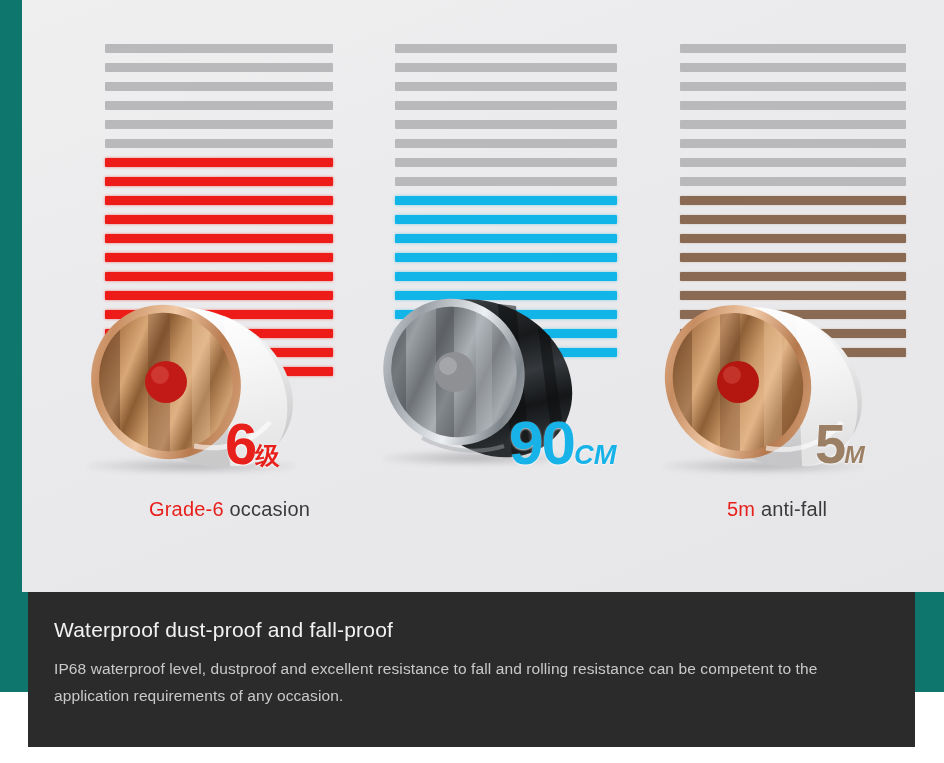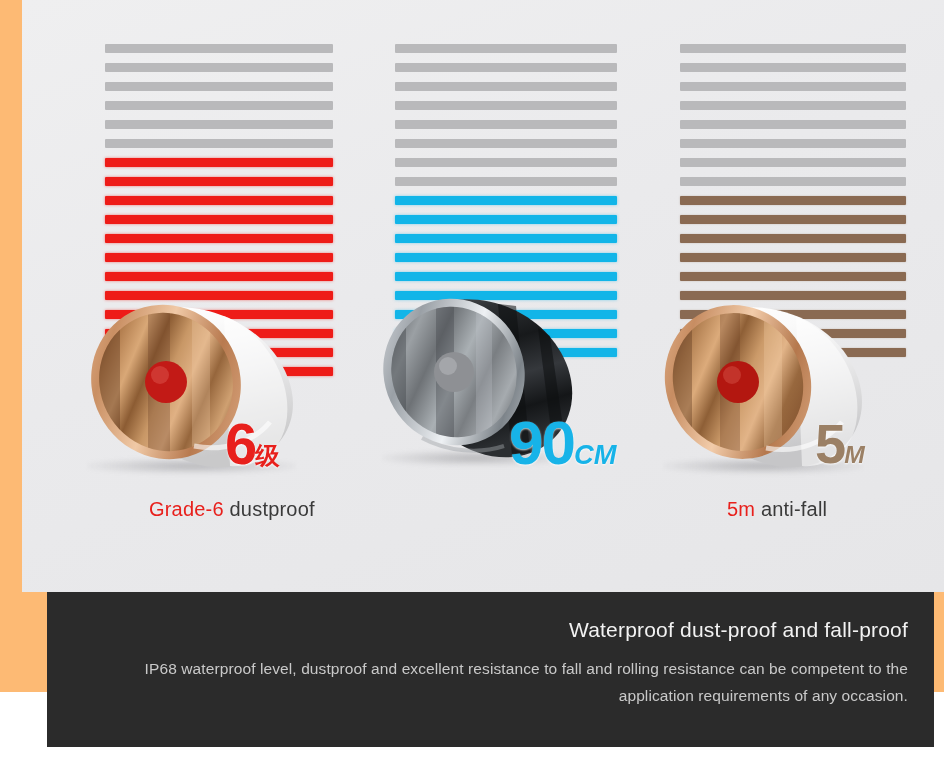--- a/index.html
+++ b/index.html
@@ -10,22 +10,21 @@
     height: 763px;
     background: #ffffff;
     font-family: "Liberation Sans", sans-serif;
     overflow: hidden;
   }
 
   #page {
     position: relative;
     width: 944px;
     height: 692px;
-    background: #fdba74;
-    text-align: right;
+    background: #0f766e;
   }
 
   
   .content-panel {
     position: absolute;
     left: 22px;
     top: 0;
     width: 922px;
     height: 592px;
     background: linear-gradient(160deg, #efeff0 0%, #eaeaec 45%, #e6e6e8 100%);
@@ -142,21 +141,20 @@
 
   
   .dark-panel {
     position: absolute;
     left: 28px;
     top: 592px;
     width: 887px;
     height: 155px;
     background: #2b2b2b;
     padding: 26px 26px 0 26px;
-    margin-left: 19px;
   }
   .dark-title {
     font-size: 21px;
     color: #f2f2f2;
     letter-spacing: 0.2px;
     margin-bottom: 13px;
   }
   .dark-body {
     font-size: 15.5px;
     color: #c9c9c9;
@@ -399,21 +397,21 @@
       <span>6</span><span class="cn">级</span>
     </div>
     <div class="big-num n2">
       <span>90</span><span class="unit">CM</span>
     </div>
     <div class="big-num n3">
       <span>5</span><span class="unit">M</span>
     </div>
 
     <div class="caption cap1">
-      <span class="hl-red">Grade-6</span><span> dustproof</span>
+      <span class="hl-red">Grade-6</span><span> occasion</span>
     </div>
     <div class="caption cap3">
       <span class="hl-red">5m</span><span> anti-fall</span>
     </div>
 
   </div>
 
   <div class="dark-panel">
     <div class="dark-title">Waterproof dust-proof and fall-proof</div>
     <div class="dark-body">IP68 waterproof level, dustproof and excellent resistance to fall and rolling resistance can be competent to the application requirements of any occasion.</div>

